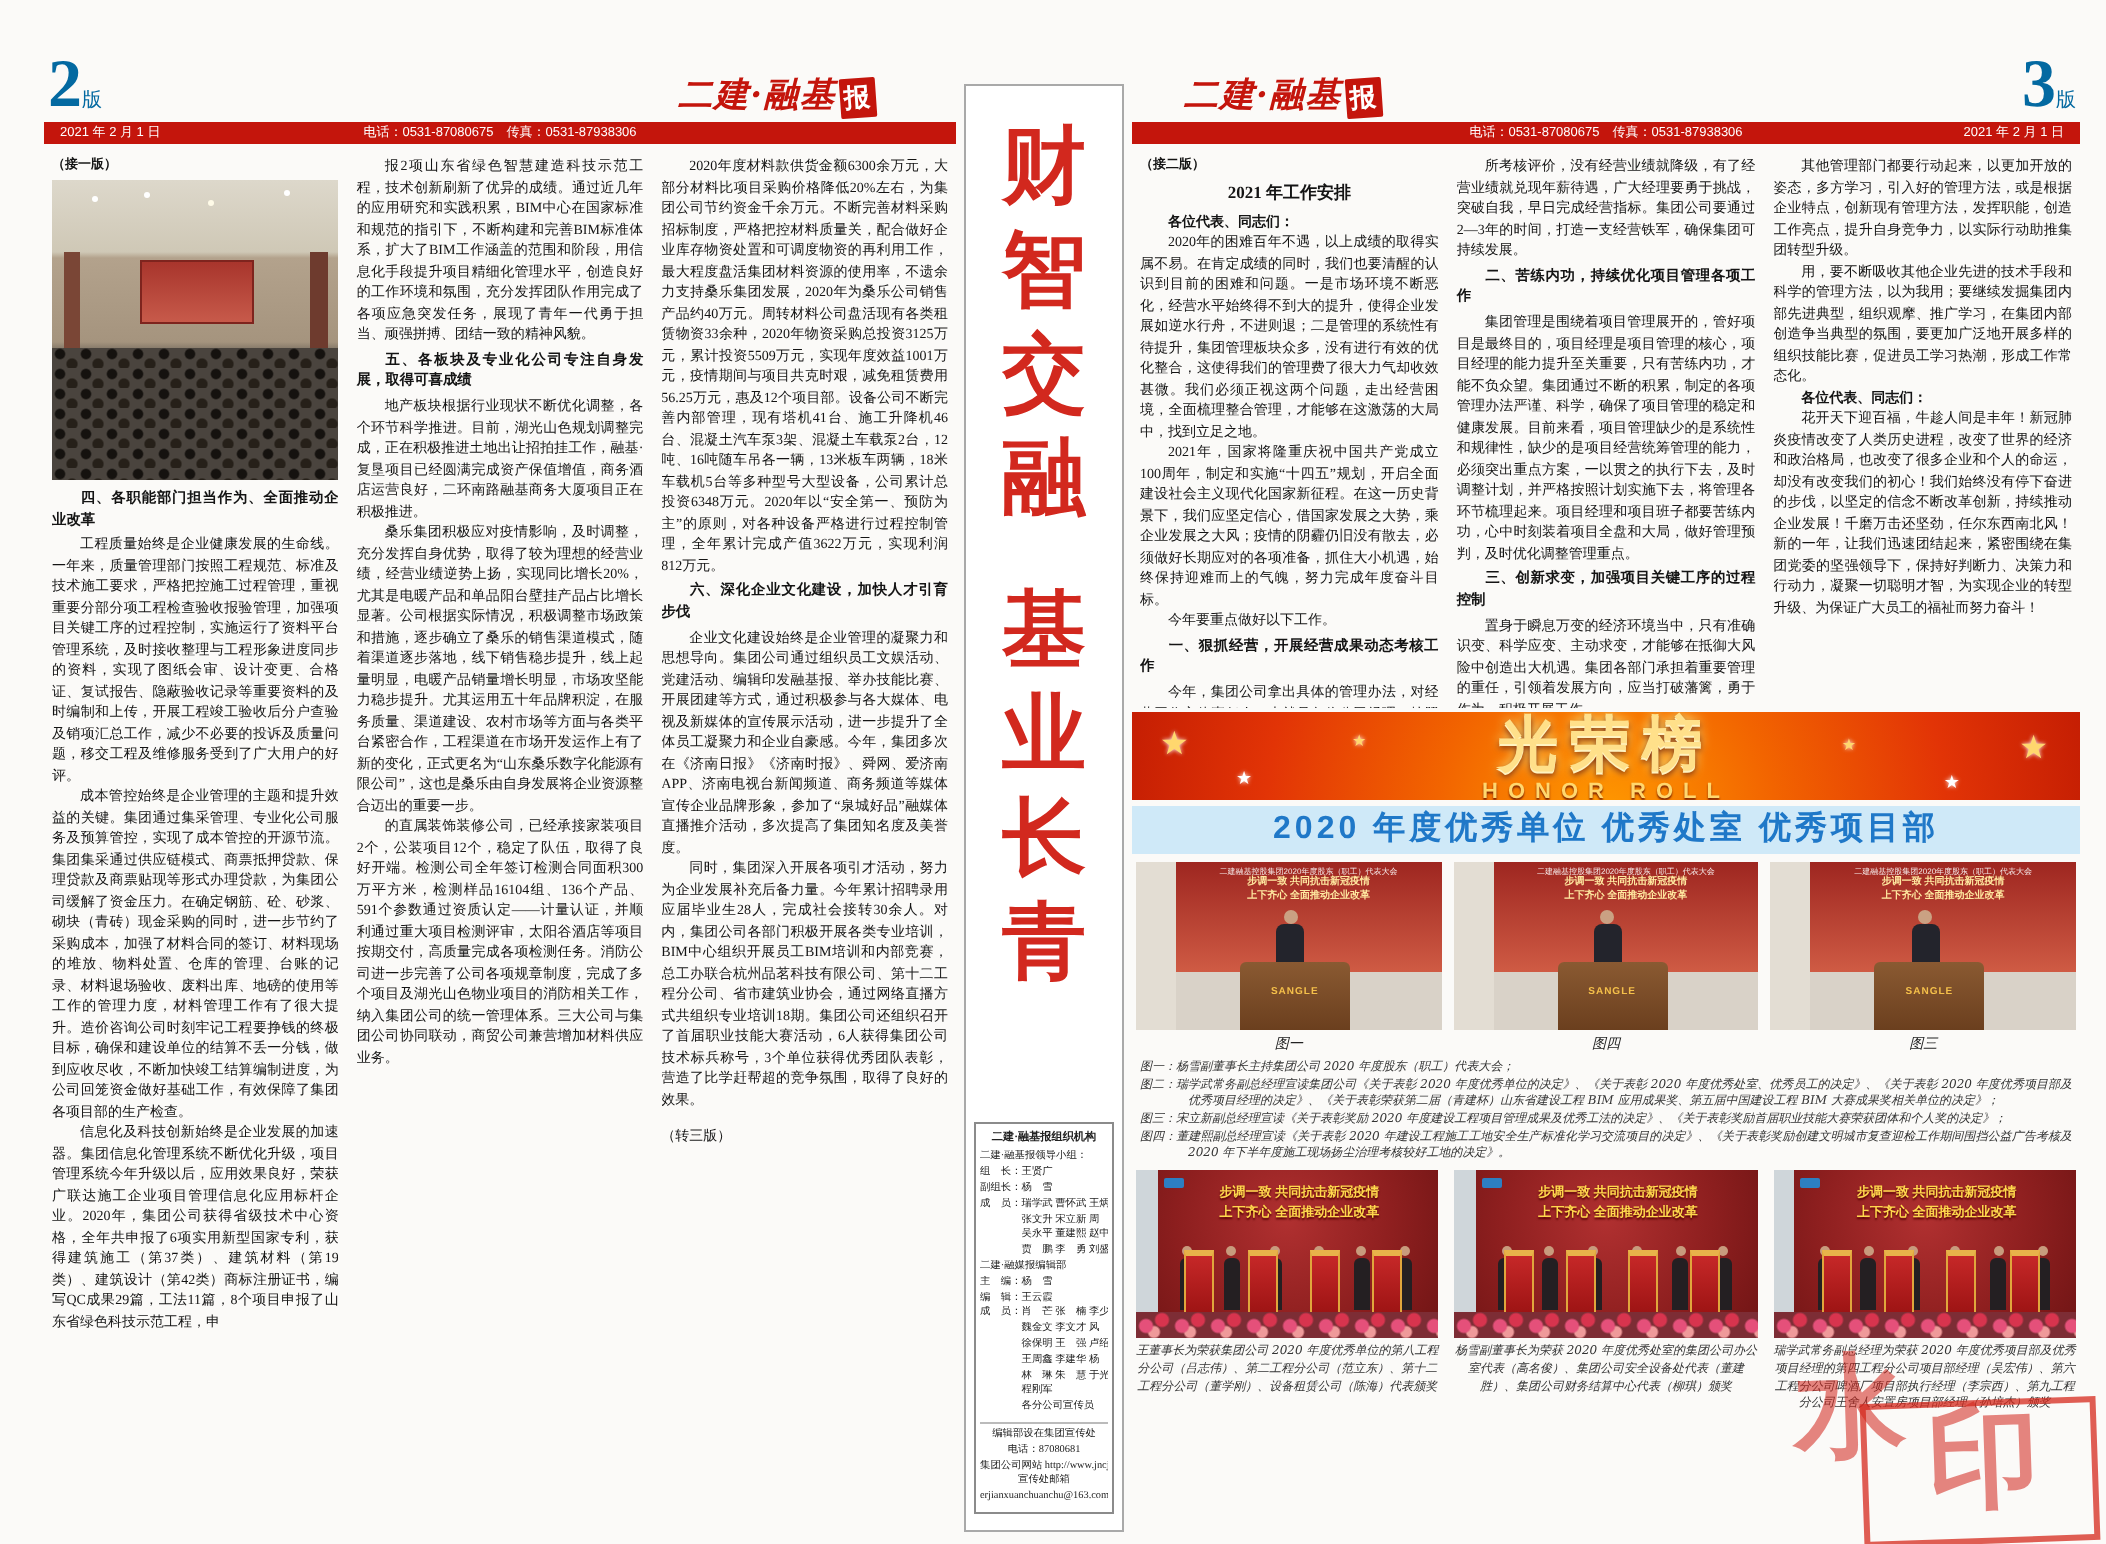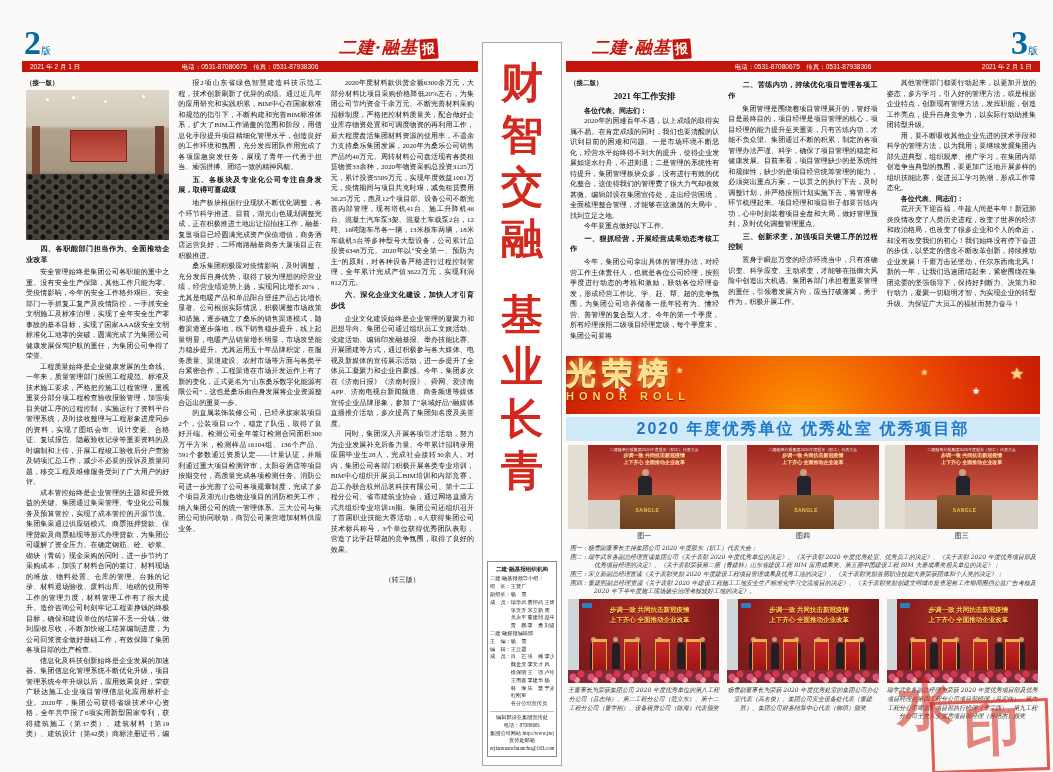--- a/index.html
+++ b/index.html
@@ -32,38 +32,38 @@
   .columns{display:flex;gap:9px;padding:4px 4px 0 4px;box-sizing:border-box;}
   #left-page .columns{height:664px;overflow:hidden;}
   #right-page .columns{height:280px;overflow:hidden;}
   .col{flex:1 1 0;overflow:hidden;font-size:7px;line-height:1.5;text-align:justify;color:#141414;
        font-family:"Liberation Serif","DejaVu Serif",serif;}
   .b-p{text-indent:2em;}
   .b-h{font-weight:bold;text-indent:2em;margin:2px 0;font-size:7.2px;}
   .b-lead{font-weight:bold;text-align:center;font-size:8.5px;margin:2px 0 3px;}
   .b-sub{font-weight:bold;text-indent:2em;}
   .b-cont{font-weight:bold;font-size:6.5px;margin-bottom:2px;}
-  .b-sig{text-align:center;margin-top:20px;}
+  .b-sig{text-align:left;margin-top:8px;}
 
   
   .conf-photo{position:relative;width:100%;height:150px;margin:2px 0 4px;overflow:hidden;
               background:linear-gradient(180deg,#ddd8cb 0%,#cfc8b6 24%,#b3a28c 26%,#a5947e 54%,#6d655a 58%,#54504a 100%);}
   .conf-screen{position:absolute;left:31%;top:27%;width:38%;height:20%;
                background:linear-gradient(180deg,#a8352c,#c75a4a);border:1px solid #7e241e;}
   .conf-pillar-l{position:absolute;left:4%;top:24%;width:6%;height:38%;background:#7a4636;}
   .conf-pillar-r{position:absolute;right:4%;top:24%;width:6%;height:38%;background:#6e3b2e;}
   .conf-lights{position:absolute;left:14%;top:8px;width:3px;height:3px;border-radius:50%;background:#fff;
                box-shadow:26px -2px 0 #fff,58px 2px 0 #fffbe8,96px -3px 0 #fff,130px 0 0 #fffbe8,160px -4px 0 #fff;}
   .conf-audience{position:absolute;left:0;right:0;bottom:0;height:44%;background-color:#4a443e;
       background-image:radial-gradient(circle at 4px 3px,#15120f 0 2.2px,rgba(0,0,0,0) 3px),
                        radial-gradient(circle at 10px 8px,#262019 0 2.4px,rgba(0,0,0,0) 3.2px);
       background-size:13px 10px;}
 
   
-  .banner{position:relative;height:58px;margin-top:2px;overflow:hidden;
+  .banner{position:relative;height:44px;margin-top:2px;overflow:hidden;text-align:center;
           background:radial-gradient(circle at 50% 120%,#ff9a00 0%,#f26400 35%,#e23406 70%,#c51e03 100%);}
   .banner-cn{font-family:"DejaVu Serif",serif;font-weight:bold;font-size:30px;line-height:34px;color:#ffe08a;
              text-shadow:0 1px 0 #fff3c0,0 2px 3px #7a2000,0 0 6px #ff9;letter-spacing:6px;}
   .banner-en{font-weight:bold;font-size:11px;letter-spacing:5px;color:#ffd76e;
              text-shadow:0 1px 1px #7a2000;line-height:12px;}
   .star{position:absolute;color:#ffd76e;text-shadow:0 0 2px #fff;}
   .star::before{content:"★";}
   .star.s1{left:14px;top:6px;font-size:16px;}
   .star.s2{left:52px;top:28px;font-size:9px;color:#fff;}
   .star.s3{left:110px;top:10px;font-size:8px;}
@@ -82,21 +82,21 @@
   .pp-backdrop{position:absolute;left:13%;right:0;top:0;height:66%;
                background:linear-gradient(180deg,#9e2620,#cf5b44);overflow:hidden;}
   .pp-bd-title{font-size:4px;color:#ffffff;text-align:center;white-space:nowrap;margin-top:2px;opacity:.9;}
   .pp-bd-line{font-size:5px;color:#ffe9a0;font-weight:bold;text-align:center;white-space:nowrap;line-height:7px;}
   .pp-person{position:absolute;left:46%;bottom:34%;width:14px;height:24px;background:#23242c;
              border-radius:4px 4px 0 0;}
   .pp-person::before{content:"";position:absolute;left:3.5px;top:-7px;width:7px;height:7px;border-radius:50%;background:#caa183;}
   .pp-podium{position:absolute;left:34%;bottom:0;width:36%;height:40%;
              background:linear-gradient(180deg,#8a5a32,#6b3f1e);border-radius:3px 3px 0 0;text-align:center;}
   .pp-logo{display:inline-block;margin-top:12px;color:#f5c04a;font-size:5px;font-weight:bold;letter-spacing:.5px;}
-  .pp-label{text-align:center;font-size:7px;margin-top:2px;font-family:"Liberation Serif",serif;color:#222;}
+  .pp-label{text-align:center;font-size:7px;margin-top:2px;font-family:"Liberation Serif",serif;color:#222;font-style:italic;}
 
   
   .fig-captions{margin-top:3px;padding:0 4px;font-family:"DejaVu Serif",serif;font-style:italic;
                 font-size:6px;line-height:1.45;color:#333;}
   .fig-caption{padding-left:24px;text-indent:-24px;text-align:justify;}
 
   
   .st-row{display:flex;gap:8px;margin-top:3px;padding:0 2px;}
   .st-item{flex:1 1 0;}
   .stage-photo{position:relative;height:84px;overflow:hidden;
@@ -168,21 +168,20 @@
         <div class="b-cont">（接一版）</div>
         <div class="conf-photo">
           <div class="conf-lights"></div>
           <div class="conf-screen"></div>
           <div class="conf-pillar-l"></div>
           <div class="conf-pillar-r"></div>
           <div class="conf-audience"></div>
         </div>
         <div>
             <div class="b-h">四、各职能部门担当作为、全面推动企业改革</div>
-            <div class="b-p">安全管理始终是集团公司各职能的重中之重。没有安全生产保障，其他工作只能为零。受疫情影响，今年的安全工作格外艰巨。安全部门一手抓复工复产及疫情防控，一手抓安全文明施工及标准治理，实现了全年安全生产零事故的基本目标，实现了国家AAA级安全文明标准化工地零的突破，圆满完成了为集团公司健康发展保驾护航的重任，为集团公司争得了荣誉。</div>
             <div class="b-p">工程质量始终是企业健康发展的生命线。一年来，质量管理部门按照工程规范、标准及技术施工要求，严格把控施工过程管理，重视重要分部分项工程检查验收报验管理，加强项目关键工序的过程控制，实施运行了资料平台管理系统，及时接收整理与工程形象进度同步的资料，实现了图纸会审、设计变更、合格证、复试报告、隐蔽验收记录等重要资料的及时编制和上传，开展工程竣工验收后分户查验及销项汇总工作，减少不必要的投诉及质量问题，移交工程及维修服务受到了广大用户的好评。</div>
             <div class="b-p">成本管控始终是企业管理的主题和提升效益的关键。集团通过集采管理、专业化公司服务及预算管控，实现了成本管控的开源节流。集团集采通过供应链模式、商票抵押贷款、保理贷款及商票贴现等形式办理贷款，为集团公司缓解了资金压力。在确定钢筋、砼、砂浆、砌块（青砖）现金采购的同时，进一步节约了采购成本，加强了材料合同的签订、材料现场的堆放、物料处置、仓库的管理、台账的记录、材料退场验收、废料出库、地磅的使用等工作的管理力度，材料管理工作有了很大提升。造价咨询公司时刻牢记工程要挣钱的终极目标，确保和建设单位的结算不丢一分钱，做到应收尽收，不断加快竣工结算编制进度，为公司回笼资金做好基础工作，有效保障了集团各项目部的生产检查。</div>
             <div class="b-p">信息化及科技创新始终是企业发展的加速器。集团信息化管理系统不断优化升级，项目管理系统今年升级以后，应用效果良好，荣获广联达施工企业项目管理信息化应用标杆企业。2020年，集团公司获得省级技术中心资格，全年共申报了6项实用新型国家专利，获得建筑施工（第37类）、建筑材料（第19类）、建筑设计（第42类）商标注册证书，编写QC成果29篇，工法11篇，8个项目申报了山东省绿色科技示范工程，申</div>
           </div>
       </div>
       <div class="col">
         <div>
             <div class="b-p">报2项山东省绿色智慧建造科技示范工程，技术创新刷新了优异的成绩。通过近几年的应用研究和实践积累，BIM中心在国家标准和规范的指引下，不断构建和完善BIM标准体系，扩大了BIM工作涵盖的范围和阶段，用信息化手段提升项目精细化管理水平，创造良好的工作环境和氛围，充分发挥团队作用完成了各项应急突发任务，展现了青年一代勇于担当、顽强拼搏、团结一致的精神风貌。</div>
             <div class="b-h">五、各板块及专业化公司专注自身发展，取得可喜成绩</div>
             <div class="b-p">地产板块根据行业现状不断优化调整，各个环节科学推进。目前，湖光山色规划调整完成，正在积极推进土地出让招拍挂工作，融基·复垦项目已经圆满完成资产保值增值，商务酒店运营良好，二环南路融基商务大厦项目正在积极推进。</div>
@@ -285,28 +284,30 @@
         <span class="date-r">2021 年 2 月 1 日</span>
       </div>
     </div>
 
     <div class="columns">
       <div class="col">
         <div>
             <div class="b-cont">（接二版）</div>
             <div class="b-lead">2021 年工作安排</div>
             <div class="b-sub">各位代表、同志们：</div>
-            <div class="b-p">2020年的困难百年不遇，以上成绩的取得实属不易。在肯定成绩的同时，我们也要清醒的认识到目前的困难和问题。一是市场环境不断恶化，经营水平始终得不到大的提升，使得企业发展如逆水行舟，不进则退；二是管理的系统性有待提升，集团管理板块众多，没有进行有效的优化整合，这使得我们的管理费了很大力气却收效甚微。编辑部设在集团宣传处，走出经营困境，全面梳理整合管理，才能够在这激荡的大局中，找到立足之地。</div>
+            <div class="b-p">2020年的困难百年不遇，以上成绩的取得实属不易。在肯定成绩的同时，我们也要清醒的认识到目前的困难和问题。一是市场环境不断恶化，经营水平始终得不到大的提升，使得企业发展如逆水行舟，不进则退；二是管理的系统性有待提升，集团管理板块众多，没有进行有效的优化整合，这使得我们的管理费了很大力气却收效甚微。我们必须正视这两个问题，走出经营困境，全面梳理整合管理，才能够在这激荡的大局中，找到立足之地。</div>
+            <div class="b-p">2021年，国家将隆重庆祝中国共产党成立100周年，制定和实施“十四五”规划，开启全面建设社会主义现代化国家新征程。在这一历史背景下，我们应坚定信心，借国家发展之大势，乘企业发展之大风；疫情的阴霾仍旧没有散去，必须做好长期应对的各项准备，抓住大小机遇，始终保持迎难而上的气魄，努力完成年度奋斗目标。</div>
             <div class="b-p">今年要重点做好以下工作。</div>
             <div class="b-h">一、狠抓经营，开展经营成果动态考核工作</div>
             <div class="b-p">今年，集团公司拿出具体的管理办法，对经营工作主体责任人，也就是各位公司经理，按照季度进行动态的考核和激励，联动各位经理奋发，形成经营工作比、学、赶、帮、超的竞争氛围，为集团公司培养储备一批年轻有为、懂经营、善管理的复合型人才。今年的第一个季度，所有经理按照二级项目经理定级，每个季度末，集团公司要将</div>
           </div>
       </div>
       <div class="col">
         <div>
+            <div class="b-p">所考核评价，没有经营业绩就降级，有了经营业绩就兑现年薪待遇，广大经理要勇于挑战，突破自我，早日完成经营指标。集团公司要通过2—3年的时间，打造一支经营铁军，确保集团可持续发展。</div>
             <div class="b-h">二、苦练内功，持续优化项目管理各项工作</div>
             <div class="b-p">集团管理是围绕着项目管理展开的，管好项目是最终目的，项目经理是项目管理的核心，项目经理的能力提升至关重要，只有苦练内功，才能不负众望。集团通过不断的积累，制定的各项管理办法严谨、科学，确保了项目管理的稳定和健康发展。目前来看，项目管理缺少的是系统性和规律性，缺少的是项目经营统筹管理的能力，必须突出重点方案，一以贯之的执行下去，及时调整计划，并严格按照计划实施下去，将管理各环节梳理起来。项目经理和项目班子都要苦练内功，心中时刻装着项目全盘和大局，做好管理预判，及时优化调整管理重点。</div>
             <div class="b-h">三、创新求变，加强项目关键工序的过程控制</div>
             <div class="b-p">置身于瞬息万变的经济环境当中，只有准确识变、科学应变、主动求变，才能够在抵御大风险中创造出大机遇。集团各部门承担着重要管理的重任，引领着发展方向，应当打破藩篱，勇于作为，积极开展工作。</div>
           </div>
       </div>
       <div class="col">
         <div>
             <div class="b-p">其他管理部门都要行动起来，以更加开放的姿态，多方学习，引入好的管理方法，或是根据企业特点，创新现有管理方法，发挥职能，创造工作亮点，提升自身竞争力，以实际行动助推集团转型升级。</div>
             <div class="b-p">用，要不断吸收其他企业先进的技术手段和科学的管理方法，以为我用；要继续发掘集团内部先进典型，组织观摩、推广学习，在集团内部创造争当典型的氛围，要更加广泛地开展多样的组织技能比赛，促进员工学习热潮，形成工作常态化。</div>

